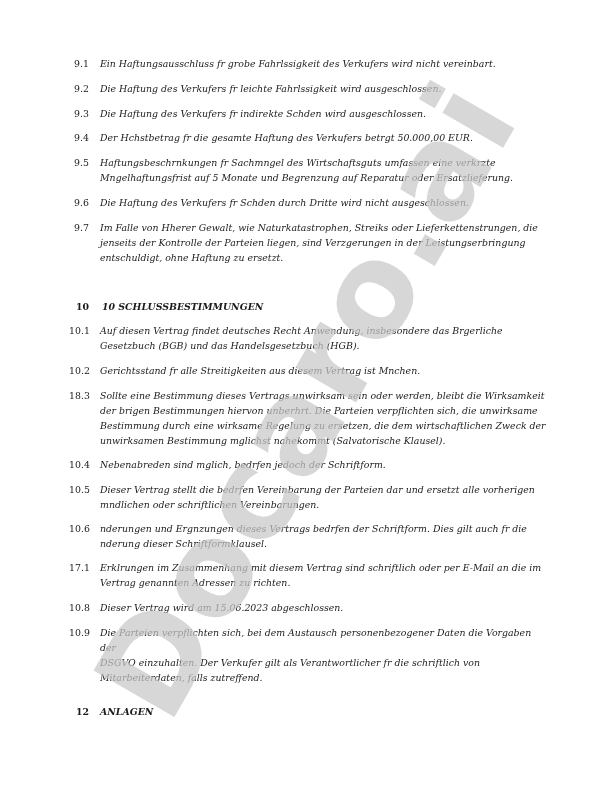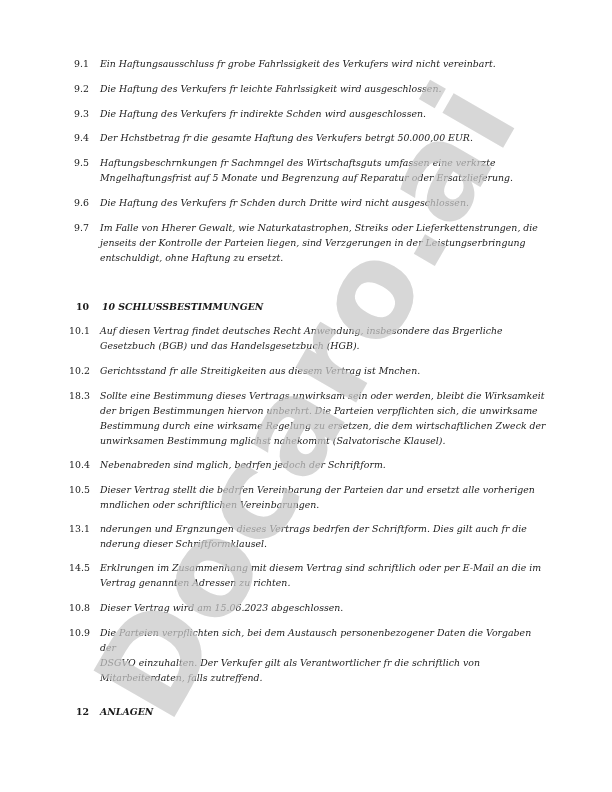--- a/index.html
+++ b/index.html
@@ -90,26 +90,26 @@
   <div class="item ten" style="top:457px;">
     <span class="num">10.4</span>
     <span class="text">Nebenabreden sind mglich, bedrfen jedoch der Schriftform.</span>
   </div>
   <div class="item ten" style="top:482px;">
     <span class="num">10.5</span>
     <span class="text">Dieser Vertrag stellt die bedrfen Vereinbarung der Parteien dar und ersetzt alle vorherigen
 mndlichen oder schriftlichen Vereinbarungen.</span>
   </div>
   <div class="item ten" style="top:521px;">
-    <span class="num">13.1</span>
+    <span class="num">10.6</span>
     <span class="text">nderungen und Ergnzungen dieses Vertrags bedrfen der Schriftform. Dies gilt auch fr die
 nderung dieser Schriftformklausel.</span>
   </div>
   <div class="item ten" style="top:560px;">
-    <span class="num">14.5</span>
+    <span class="num">17.1</span>
     <span class="text">Erklrungen im Zusammenhang mit diesem Vertrag sind schriftlich oder per E-Mail an die im
 Vertrag genannten Adressen zu richten.</span>
   </div>
   <div class="item ten" style="top:600px;">
     <span class="num">10.8</span>
     <span class="text">Dieser Vertrag wird am 15.06.2023 abgeschlossen.</span>
   </div>
   <div class="item ten" style="top:625px;">
     <span class="num">10.9</span>
     <span class="text">Die Parteien verpflichten sich, bei dem Austausch personenbezogener Daten die Vorgaben der

